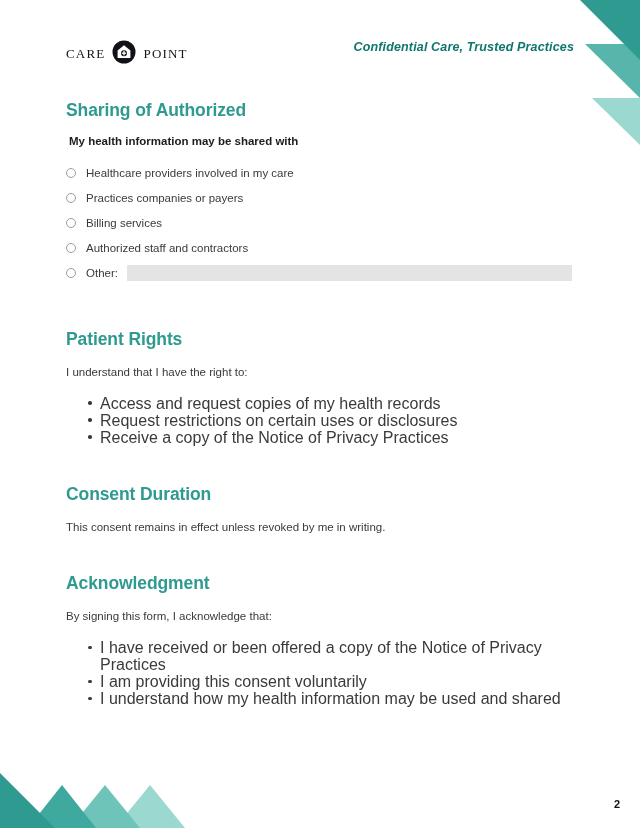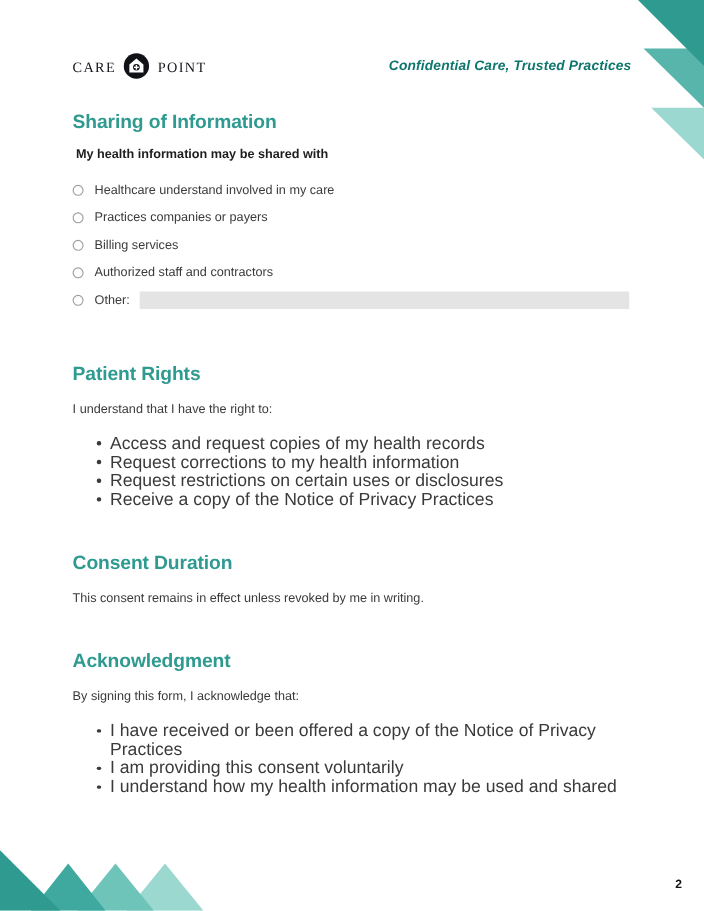--- a/index.html
+++ b/index.html
@@ -28,21 +28,21 @@
     bottom: 0; left: 0;
     width: 185px; height: 100px;
   }
 
   
   .header {
     position: absolute;
     top: 40px; left: 66px; right: 66px;
     height: 40px;
     display: flex;
-    align-items: center;
+    align-items: flex-start;
     justify-content: space-between;
   }
 
   .logo {
     display: flex;
     align-items: center;
     gap: 7px;
   }
   .logo-word {
     font-family: "Liberation Serif", serif;
@@ -195,26 +195,26 @@
       <rect x="9.8" y="12.55" width="4.4" height="1.3" fill="#ffffff"></rect>
     </svg>
     <span class="logo-word">Point</span>
   </div>
   <div class="tagline">Confidential Care, Trusted Practices</div>
 </div>
 
 <div class="content">
 
   <div class="section sharing">
-    <h2 class="section-title">Sharing of Information</h2>
+    <h2 class="section-title">Sharing of Authorized</h2>
     <div class="subhead">My health information may be shared with</div>
     <ul class="option-list">
       <li class="option">
         <span class="radio"></span>
-        <span class="option-label">Healthcare understand involved in my care</span>
+        <span class="option-label">Healthcare providers involved in my care</span>
       </li>
       <li class="option">
         <span class="radio"></span>
         <span class="option-label">Practices companies or payers</span>
       </li>
       <li class="option">
         <span class="radio"></span>
         <span class="option-label">Billing services</span>
       </li>
       <li class="option">
@@ -227,21 +227,20 @@
         <input class="other-input" type="text" value="" style="">
       </li>
     </ul>
   </div>
 
   <div class="section">
     <h2 class="section-title">Patient Rights</h2>
     <p class="intro">I understand that I have the right to:</p>
     <ul class="bullets">
       <li>Access and request copies of my health records</li>
-      <li>Request corrections to my health information</li>
       <li>Request restrictions on certain uses or disclosures</li>
       <li>Receive a copy of the Notice of Privacy Practices</li>
     </ul>
   </div>
 
   <div class="section">
     <h2 class="section-title">Consent Duration</h2>
     <p class="body-text">This consent remains in effect unless revoked by me in writing.</p>
   </div>
 

